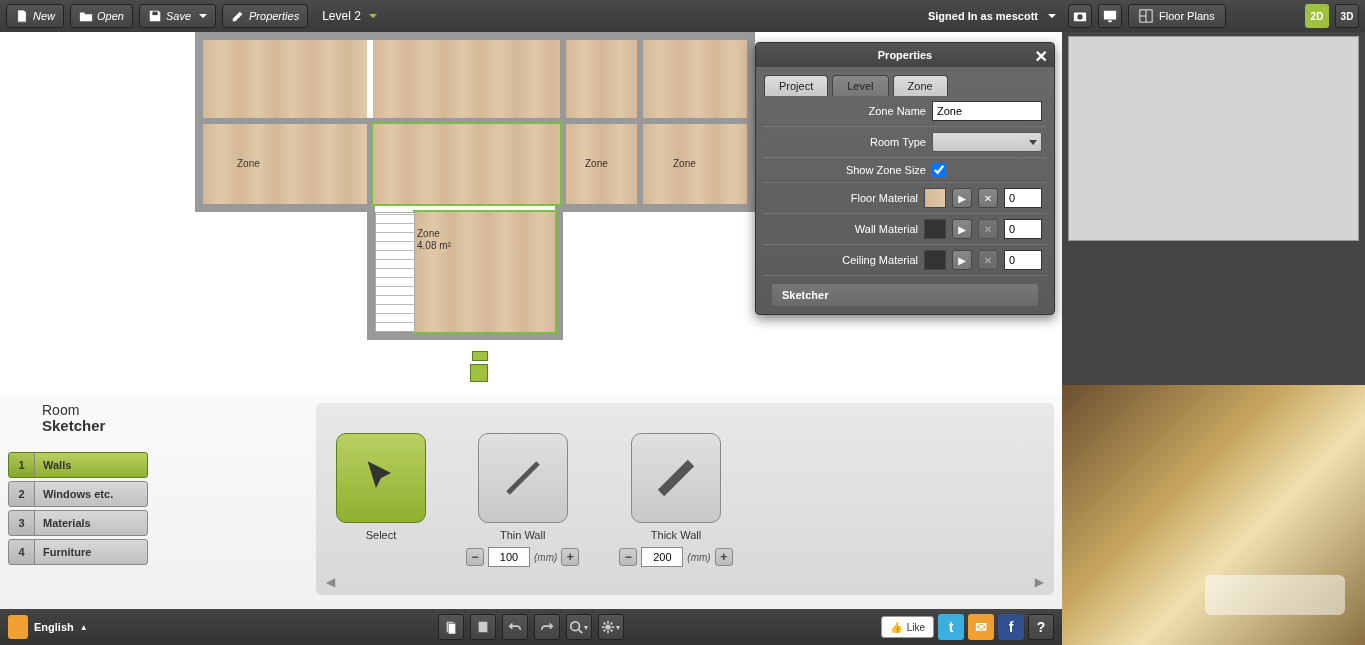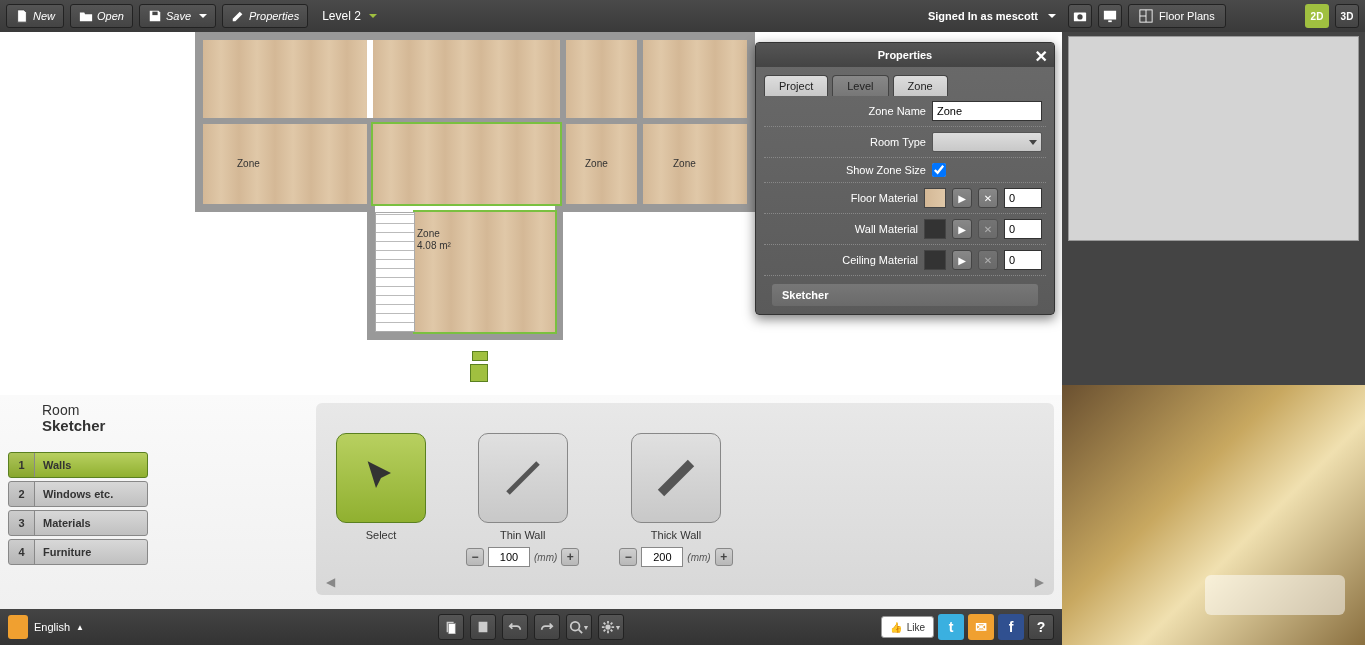--- a/index.html
+++ b/index.html
@@ -74,21 +74,21 @@
 .tool-controls { display: flex; align-items: center; gap: 4px; }
 .tc-btn { width: 18px; height: 18px; background: linear-gradient(#d0d0d0, #b8b8b8); border: 1px solid #888; border-radius: 3px; display: flex; align-items: center; justify-content: center; font-size: 12px; cursor: pointer; color: #444; font-weight: bold; }
 .tc-input { width: 42px; height: 20px; text-align: center; font-size: 11px; border: 1px solid #888; }
 .tc-unit { font-size: 10px; color: #555; font-style: italic; }
 .scroll-arrow { position: absolute; bottom: 6px; font-size: 12px; color: #888; cursor: pointer; }
 .scroll-arrow.left { left: 10px; }
 .scroll-arrow.right { right: 10px; }
 
 
 .footer { position: absolute; top: 609px; left: 0; width: 1062px; height: 36px; background: linear-gradient(#444, #333); display: flex; align-items: center; padding: 0 8px; gap: 8px; }
-.lang-sel { display: flex; align-items: center; gap: 6px; color: #fff; font-size: 11px; cursor: pointer; font-weight: normal; }
+.lang-sel { display: flex; align-items: center; gap: 6px; color: #fff; font-size: 11px; cursor: pointer; font-weight: bold; }
 .lang-icon { width: 20px; height: 24px; background: #f0a030; border-radius: 3px; }
 .footer-center { position: absolute; left: 50%; transform: translateX(-50%); display: flex; gap: 6px; }
 .footer-ic { width: 26px; height: 26px; background: linear-gradient(#555, #444); border: 1px solid #222; border-radius: 3px; display: flex; align-items: center; justify-content: center; color: #fff; cursor: pointer; }
 .footer-right { margin-left: auto; display: flex; gap: 4px; align-items: center; }
 .like-btn { height: 22px; background: #fff; border: 1px solid #999; border-radius: 3px; padding: 0 8px; display: flex; align-items: center; gap: 4px; font-size: 10px; color: #333; cursor: pointer; }
 .social-btn { width: 26px; height: 26px; border-radius: 3px; display: flex; align-items: center; justify-content: center; color: #fff; font-weight: bold; cursor: pointer; font-size: 14px; }
 .tw { background: #3ab0e0; }
 .em { background: #f0a030; }
 .fb { background: #305090; }
 .hp { background: linear-gradient(#555, #444); border: 1px solid #222; }

